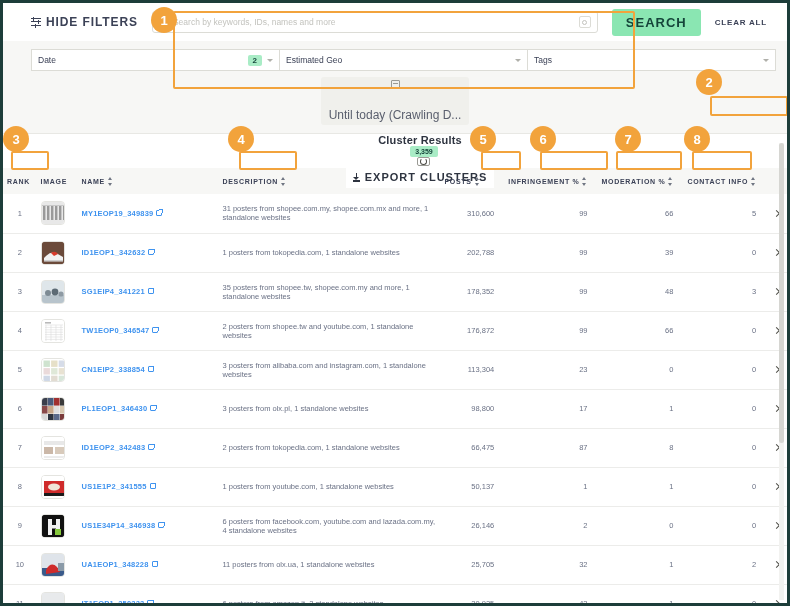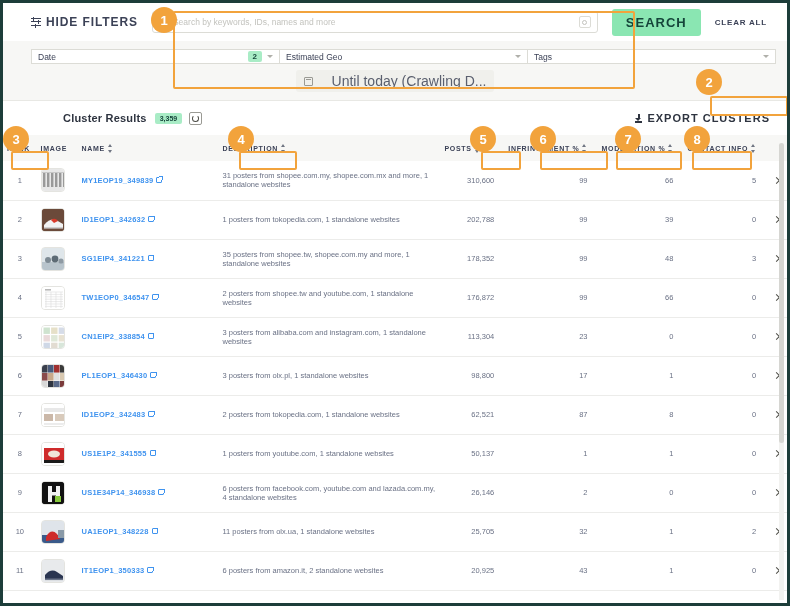--- a/index.html
+++ b/index.html
@@ -90,54 +90,54 @@
   .btn-clear {
     background: none; border: none; font-size: 8px; font-weight: bold;
     letter-spacing: .8px; color: #3c4257; padding: 6px 8px; cursor: pointer;
     margin-left: 6px; font-family: "Liberation Sans", sans-serif;
   }
 
   .filter-row-mid {
     display: flex; padding: 8px 12px 0 28px; gap: 0;
   }
   .fselect {
-    flex: 1; height: 15px; border: 1px solid #dcdcd6; background:#fff;
+    flex: 1; height: 22px; border: 1px solid #dcdcd6; background:#fff;
     display: flex; align-items: center; padding: 0 6px;
     font-size: 8.5px; color: #3c4257; cursor: pointer; margin-right:-1px;
   }
   .fselect .lbl { flex: 1; }
   .fselect .count {
     background: #a9ecc6; color: #15453a; font-size: 8px; font-weight: bold;
     border-radius: 2px; padding: 1px 5px; margin-right: 5px;
   }
   .caret {
     width: 0; height: 0; border-left: 3px solid transparent;
     border-right: 3px solid transparent; border-top: 3.5px solid #b0b0aa;
   }
   .filter-row-bot {
     display: flex; justify-content: center; align-items: center;
     padding: 6px 0 8px 0;
   }
   .chip {
     display: flex; align-items: center; gap: 19px;
     background: #f0f0ec; border-radius: 3px; padding: 3px 8px;
-    font-size: 14px; color: #5a5f6e; cursor: pointer;
+    font-size: 12px; color: #5a5f6e; cursor: pointer; flex-direction: column;
   }
   .cal-icon {
     width: 9px; height: 9px; border: 1px solid #9a9a94; border-radius: 1px;
     position: relative; flex: none;
   }
   .cal-icon::before {
     content:""; position:absolute; top:1.5px; left:1px; right:1px; height:1px; background:#9a9a94;
   }
 
   
   .results-head {
     display: flex; align-items: center; height: 34px;
-    padding-left: 60px; padding-right: 10px; background:#fff;
+    padding-left: 60px; padding-right: 10px; background:#fff;flex-direction:column;
   }
   .res-title { font-size: 11px; font-weight: bold; color: #2e3440; letter-spacing:.2px; }
   .res-badge {
     background: #a9ecc6; color: #15453a; font-size: 7px; font-weight: bold;
     border-radius: 2px; padding: 2px 5px; margin-left: 8px;
   }
   .refresh-box {
     width: 13px; height: 13px; border: 1px solid #9a9a94; border-radius: 2px;
     margin-left: 7px; display:flex;align-items:center;justify-content:center; cursor:pointer;
   }
@@ -531,21 +531,21 @@
                 <rect width="24" height="24" fill="#fff"></rect>
                 <rect x="2" y="4" width="20" height="4" fill="#e8e8e8"></rect>
                 <rect x="2" y="10" width="9" height="7" fill="#cbb8a8"></rect>
                 <rect x="13" y="10" width="9" height="7" fill="#d8cabb"></rect>
                 <rect x="2" y="19" width="20" height="2" fill="#ececec"></rect>
               </svg>
             </span>
           </td>
           <td class="c-name"><a class="name-link" href="#">ID1EOP2_342483</a><span class="ext-icon"></span></td>
           <td class="c-desc">2 posters from tokopedia.com, 1 standalone websites</td>
-          <td class="c-num c-posts">62,521</td>
+          <td class="c-num c-posts">66,475</td>
           <td class="c-num" style="width:82px">87</td>
           <td class="c-num" style="width:78px">8</td>
           <td class="c-num" style="width:72px">0</td>
           <td class="c-chev"><span class="chev"></span></td>
         </tr>
         <tr class="trow">
           <td class="c-rank">8</td>
           <td class="c-image">
             <span class="thumb">
               <svg width="24" height="24" viewBox="0 0 24 24">

